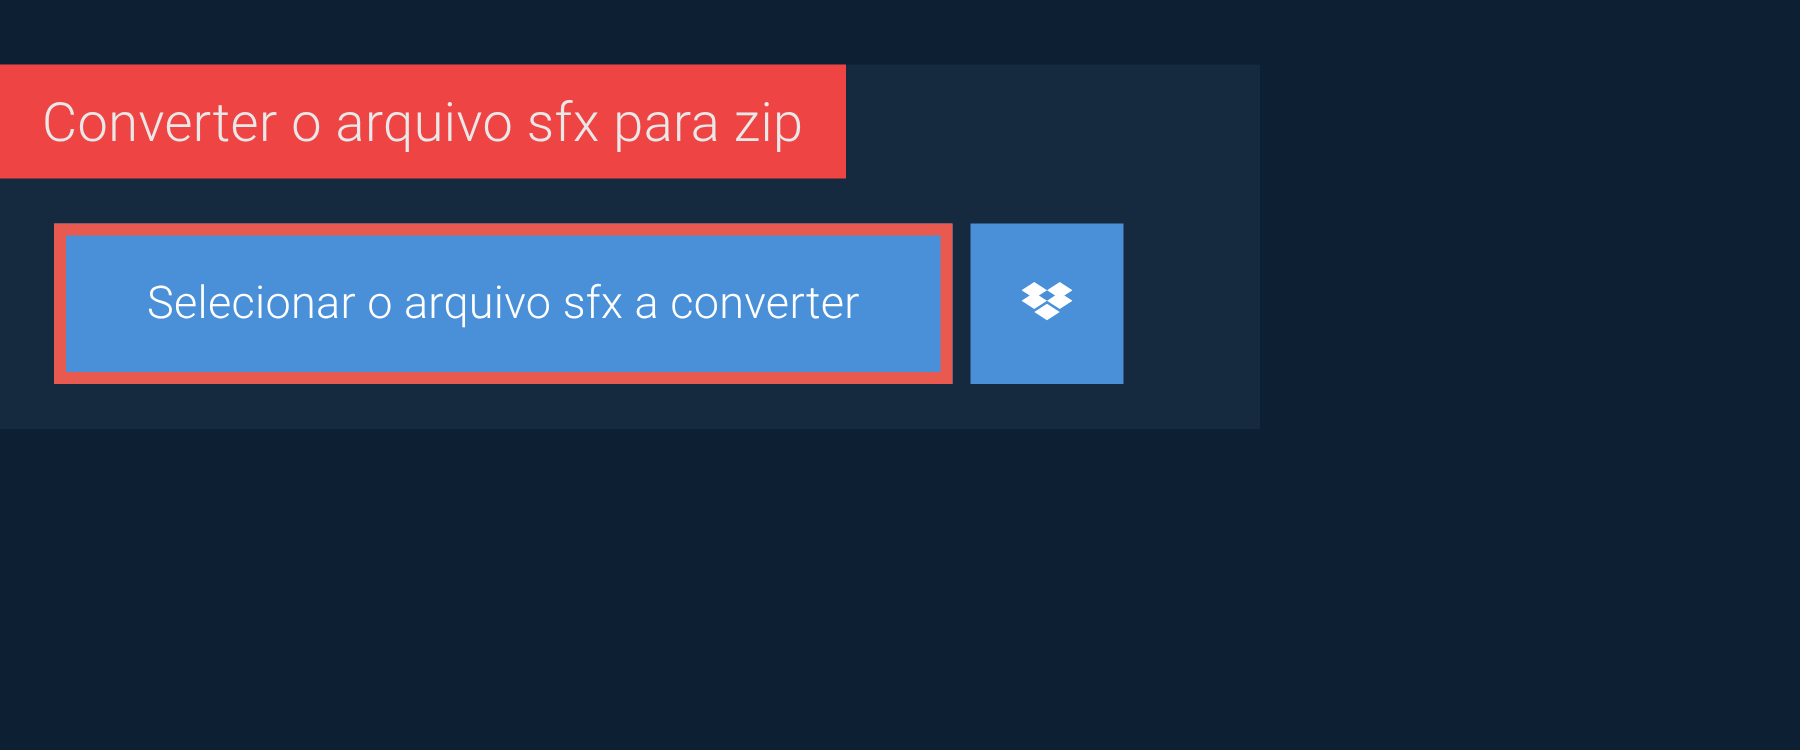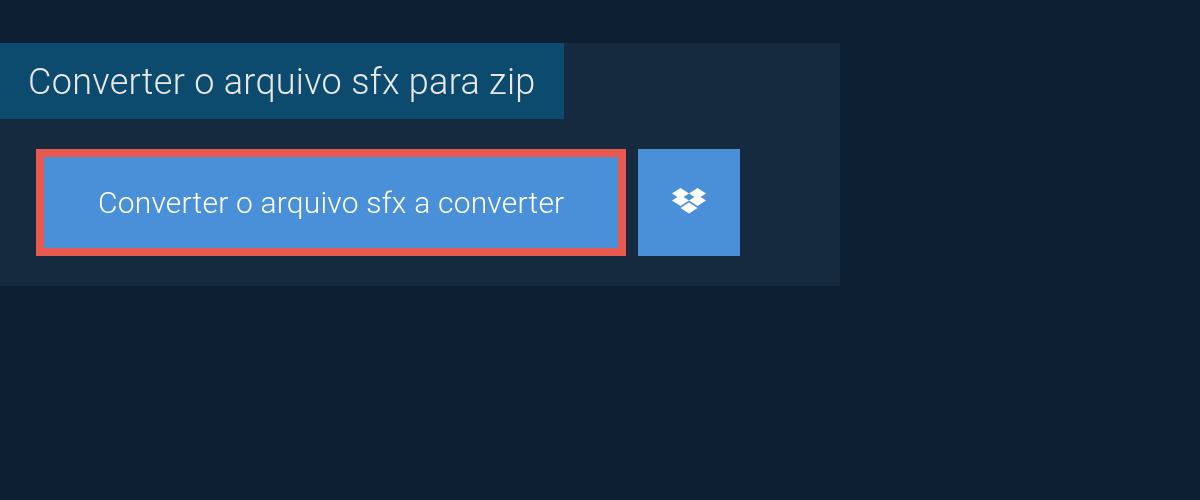--- a/index.html
+++ b/index.html
@@ -15,21 +15,21 @@
       overflow: hidden;
     }
     .panel {
       background-color: #15293f;
       width: 840px;
       margin-top: 43px;
       margin-left: 0;
       padding-bottom: 30px;
     }
     .header-bar {
-      background-color: #0c4a6e;
+      background-color: #ef4444;
       display: inline-block;
       padding: 18px 28px 16px 28px;
     }
     .header-title {
       color: #e8e8e8;
       font-size: 36px;
       font-weight: 300;
       letter-spacing: 0.3px;
     }
     .button-row {
@@ -69,21 +69,21 @@
   </style>
 </head>
 <body>
 
 <div class="panel">
   <div class="header-bar">
     <h1 class="header-title">Converter o arquivo sfx para zip</h1>
   </div>
   <div class="button-row">
     <div class="select-button">
-      <span class="select-button-label">Converter o arquivo sfx a converter</span>
+      <span class="select-button-label">Selecionar o arquivo sfx a converter</span>
     </div>
     <div class="dropbox-button">
       <svg class="dropbox-icon" viewBox="0 0 34 30" fill="#ffffff">
         <path d="M8.5 0 L17 5.5 L8.5 11 L0 5.5 Z"></path>
         <path d="M25.5 0 L34 5.5 L25.5 11 L17 5.5 Z"></path>
         <path d="M0 12.5 L8.5 7 L17 12.5 L8.5 18 Z"></path>
         <path d="M17 12.5 L25.5 7 L34 12.5 L25.5 18 Z"></path>
         <path d="M8.5 20 L17 14.5 L25.5 20 L17 25.5 Z"></path>
       </svg>
     </div>

